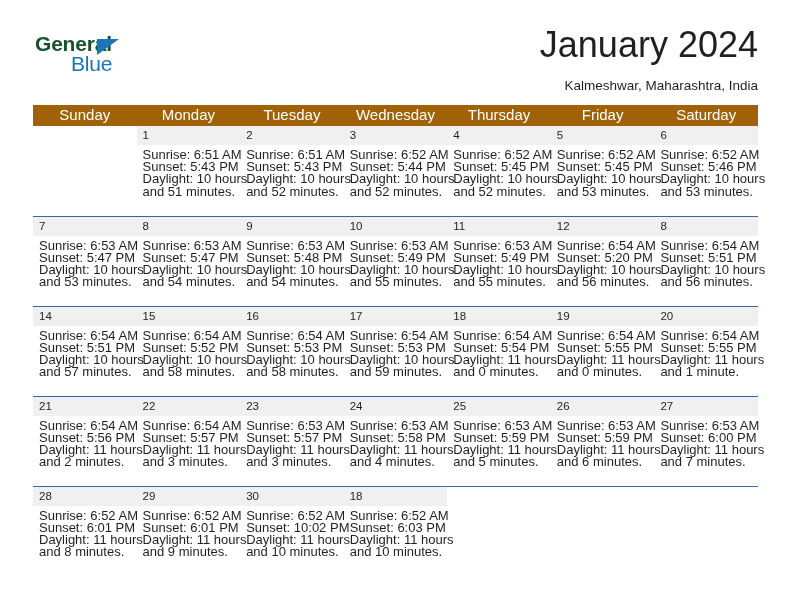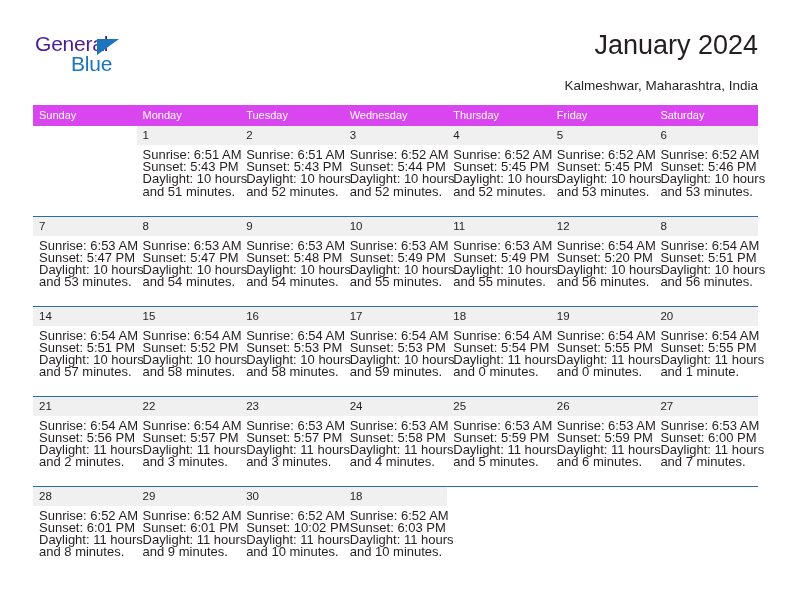--- a/index.html
+++ b/index.html
@@ -25,22 +25,22 @@
   }
   .logo {
     position: absolute;
     left: 35px;
     top: 33px;
     width: 110px;
     height: 50px;
   }
   .logo-general {
     font-size: 21px;
-    font-weight: 400;
-    color: #4c1d95;
+    font-weight: 700;
+    color: #14532d;
     letter-spacing: -0.2px;
     line-height: 22px;
     font-family: "Liberation Sans", sans-serif;
   }
   .logo-blue {
     font-size: 21px;
     font-weight: 400;
     color: #1b75bc;
     letter-spacing: -0.2px;
     line-height: 22px;
@@ -57,21 +57,21 @@
     border-left: 22px solid #1b75bc;
     border-bottom: 16px solid transparent;
   }
   .title-block {
     position: absolute;
     right: 34px;
     top: 28px;
     text-align: right;
   }
   .cal-title {
-    font-size: 27px;
+    font-size: 36px;
     font-weight: 400;
     color: #231f20;
     line-height: 34px;
     white-space: nowrap;
   }
   .cal-subtitle {
     font-size: 13.5px;
     font-weight: 400;
     color: #231f20;
     line-height: 20px;
@@ -87,25 +87,25 @@
     width: 725px;
   }
   table.cal {
     border-collapse: collapse;
     table-layout: fixed;
     width: 725px;
   }
   table.cal col { width: 103.57px; }
 
   thead th {
-    background: #d946ef;
+    background: #a16207;
     color: #ffffff;
-    font-size: 11px;
+    font-size: 15px;
     font-weight: 400;
-    text-align: left;
+    text-align: center;
     padding: 4px 6px 5px 6px;
     height: 20px;
     line-height: 12px;
     border: none;
   }
 
   tbody td {
     vertical-align: top;
     padding: 0;
     border: none;

